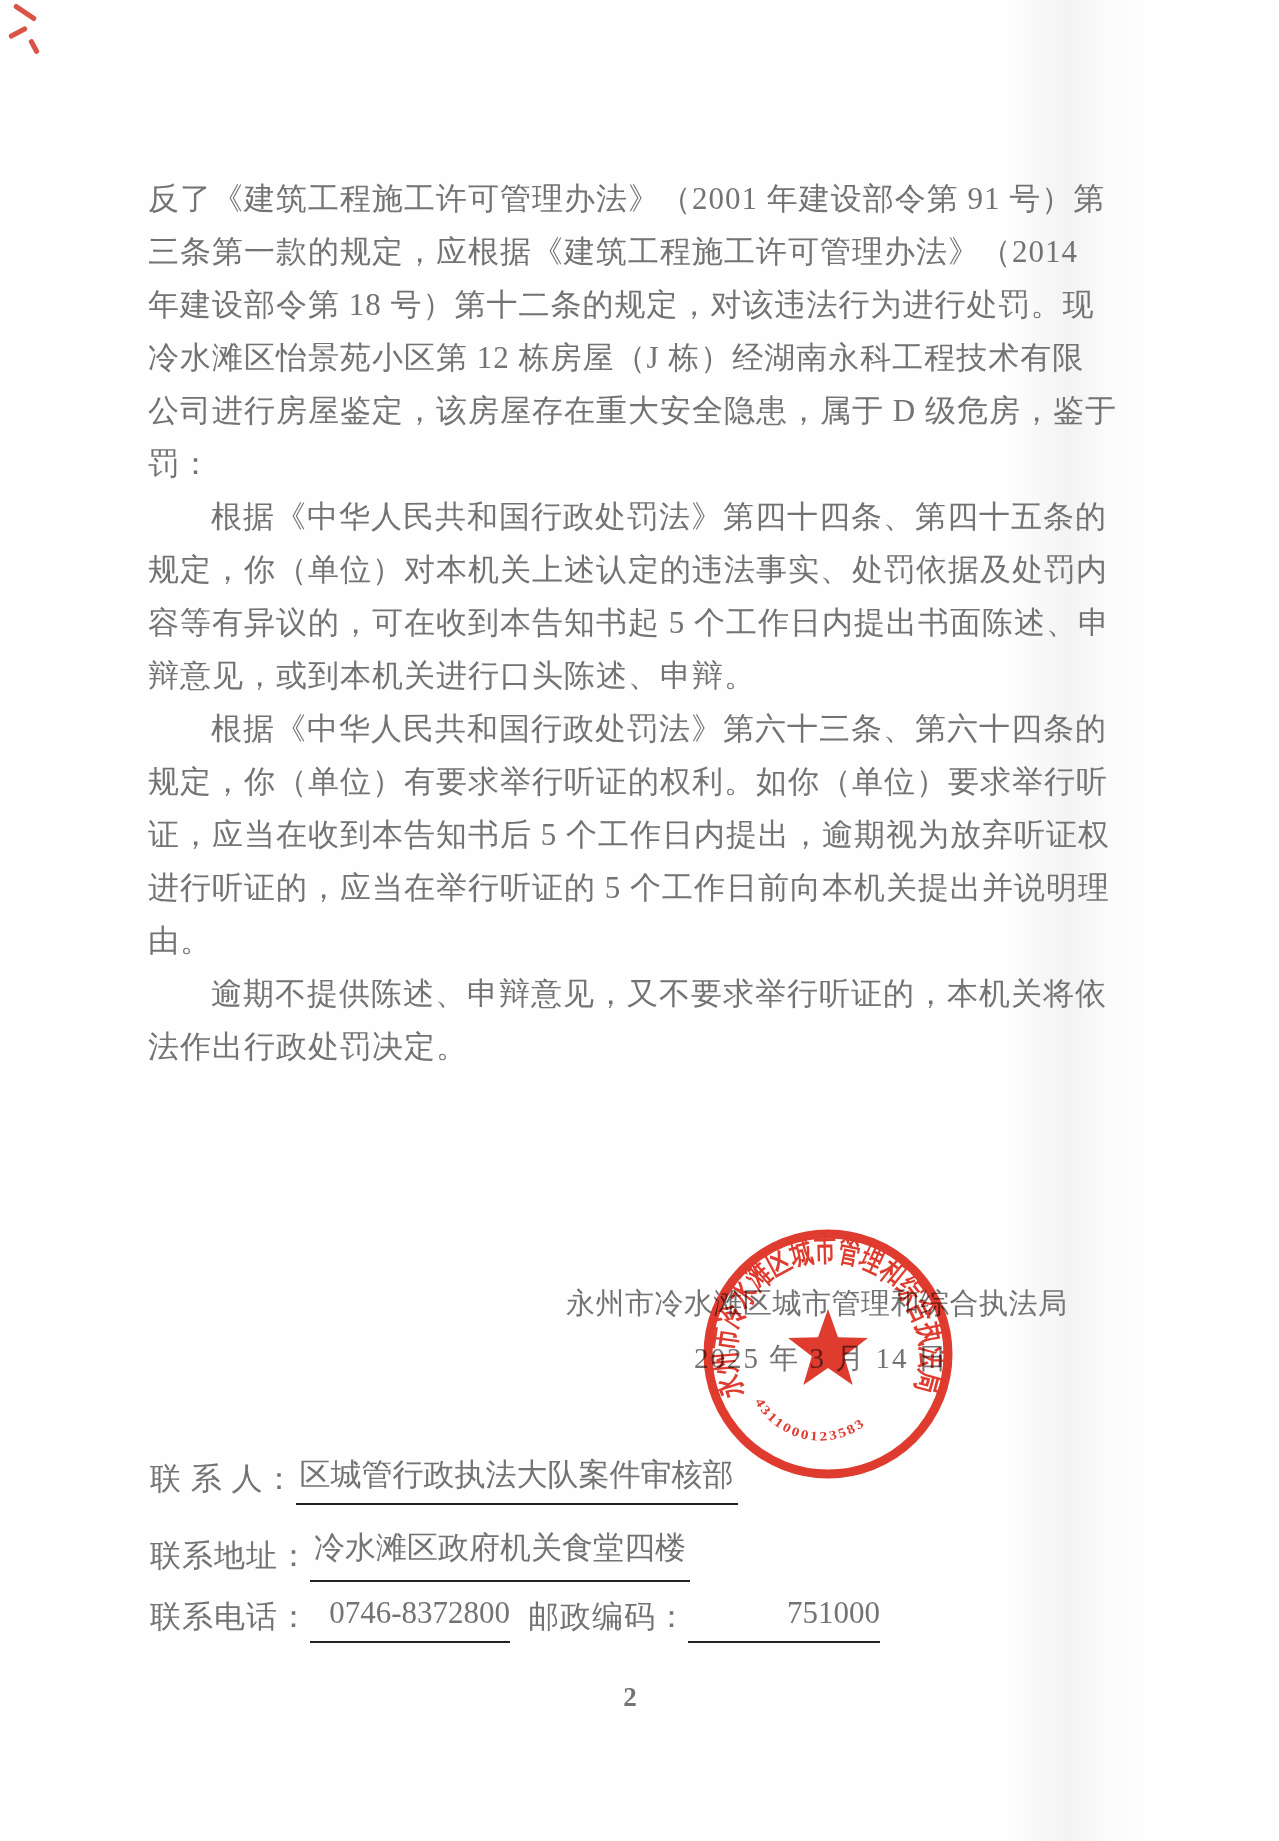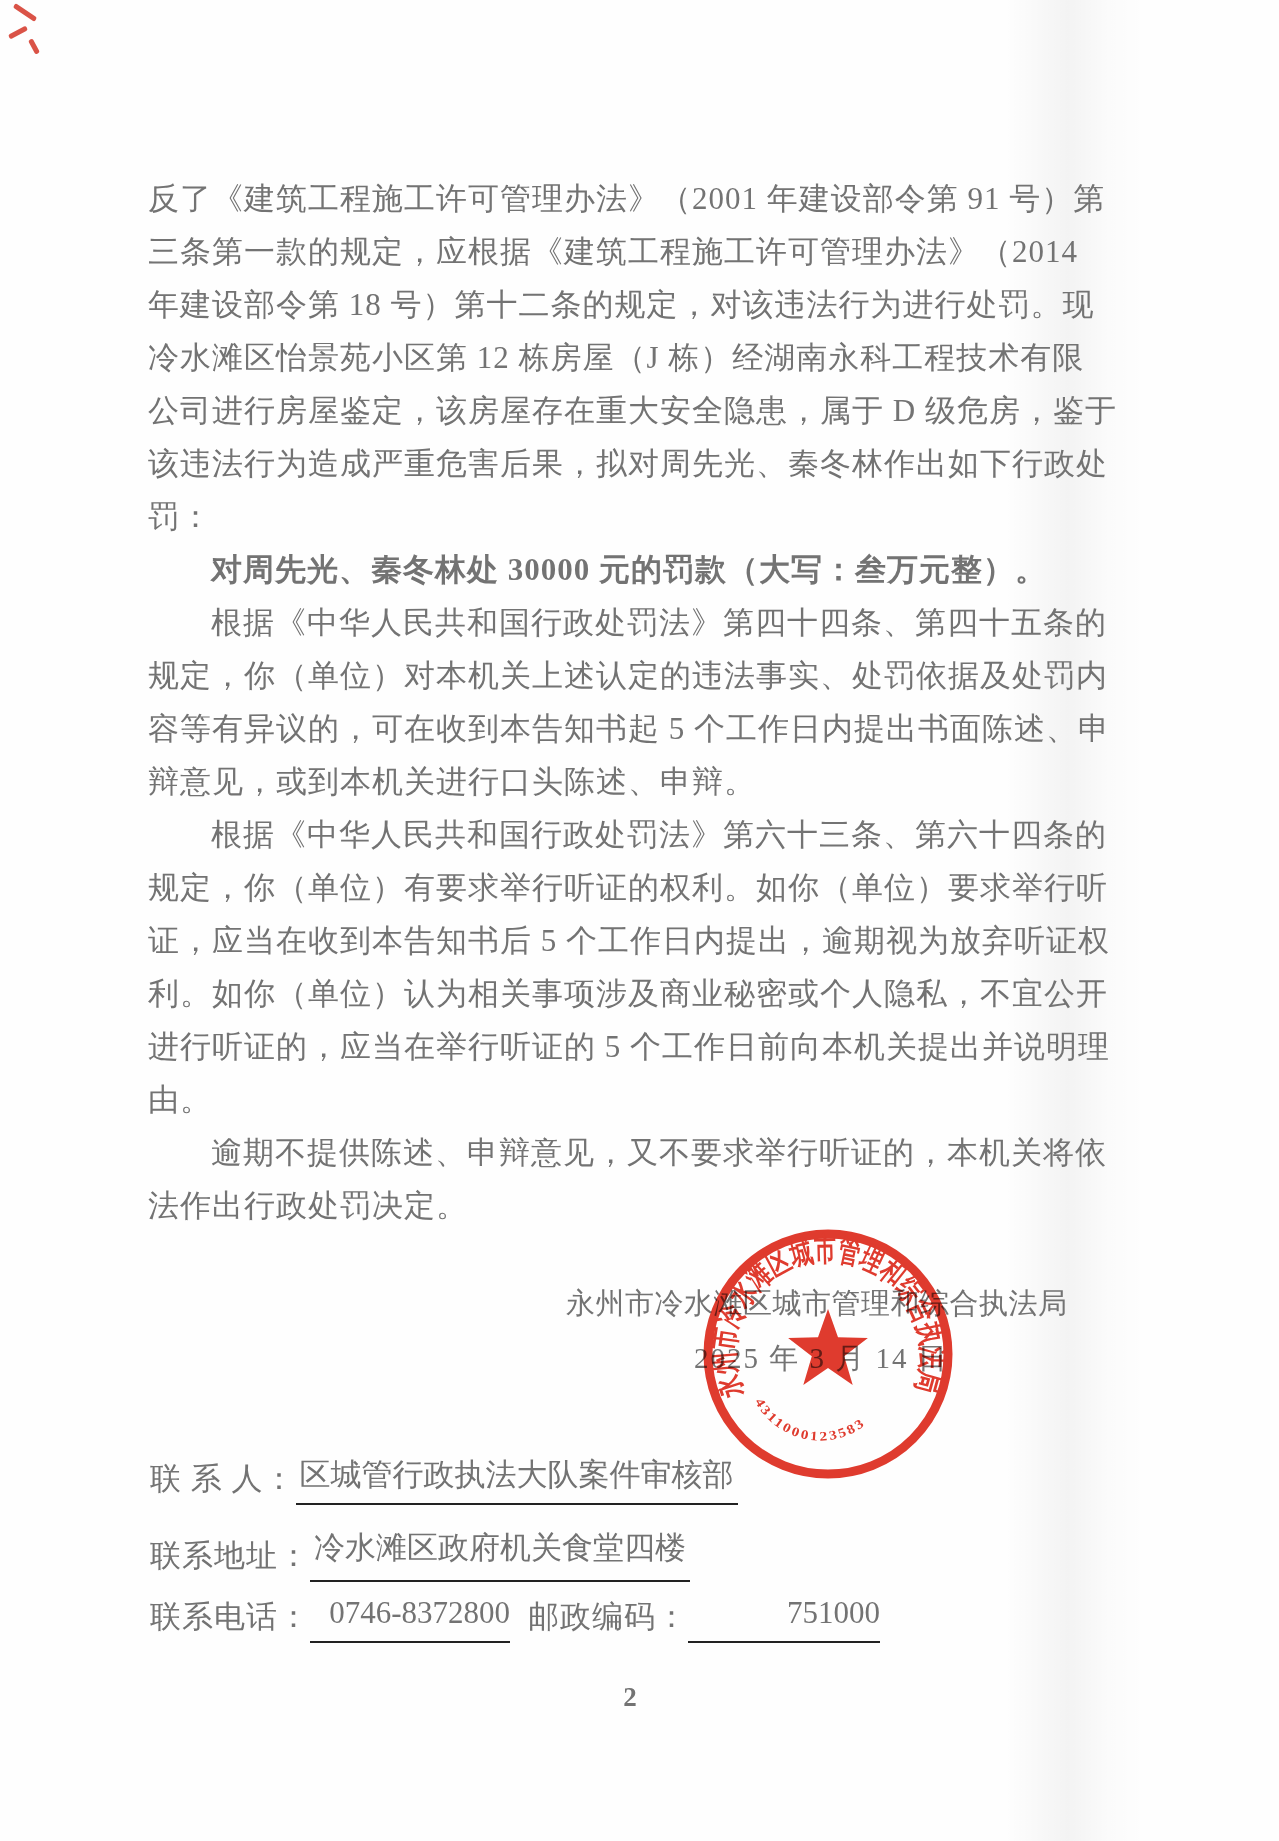--- a/index.html
+++ b/index.html
@@ -83,31 +83,28 @@
       <i class="m3"></i>
   </div>
 
   <div class="body-text">
 
   <div class="line">反了《建筑工程施工许可管理办法》（2001 年建设部令第 91 号）第</div>
       <div class="line">三条第一款的规定，应根据《建筑工程施工许可管理办法》（2014</div>
       <div class="line">年建设部令第 18 号）第十二条的规定，对该违法行为进行处罚。现</div>
       <div class="line">冷水滩区怡景苑小区第 12 栋房屋（J 栋）经湖南永科工程技术有限</div>
       <div class="line">公司进行房屋鉴定，该房屋存在重大安全隐患，属于 D 级危房，鉴于</div>
-      <div class="line">该违法行为造成严重危害后果，拟对周先光、秦冬林作出如下行政处</div>
       <div class="line short">罚：</div>
-      <div class="line indent bold short">对周先光、秦冬林处 30000 元的罚款（大写：叁万元整）。</div>
       <div class="line indent">根据《中华人民共和国行政处罚法》第四十四条、第四十五条的</div>
       <div class="line">规定，你（单位）对本机关上述认定的违法事实、处罚依据及处罚内</div>
       <div class="line">容等有异议的，可在收到本告知书起 5 个工作日内提出书面陈述、申</div>
       <div class="line short">辩意见，或到本机关进行口头陈述、申辩。</div>
       <div class="line indent">根据《中华人民共和国行政处罚法》第六十三条、第六十四条的</div>
       <div class="line">规定，你（单位）有要求举行听证的权利。如你（单位）要求举行听</div>
       <div class="line">证，应当在收到本告知书后 5 个工作日内提出，逾期视为放弃听证权</div>
-      <div class="line">利。如你（单位）认为相关事项涉及商业秘密或个人隐私，不宜公开</div>
       <div class="line">进行听证的，应当在举行听证的 5 个工作日前向本机关提出并说明理</div>
       <div class="line short">由。</div>
       <div class="line indent">逾期不提供陈述、申辩意见，又不要求举行听证的，本机关将依</div>
       <div class="line short">法作出行政处罚决定。</div>
     </div>
 
   <div class="sig-agency">永州市冷水滩区城市管理和综合执法局</div>
   <div class="sig-date">2025 年 3 月 14 日</div>
 
   <svg class="seal" viewBox="0 0 260 260">

